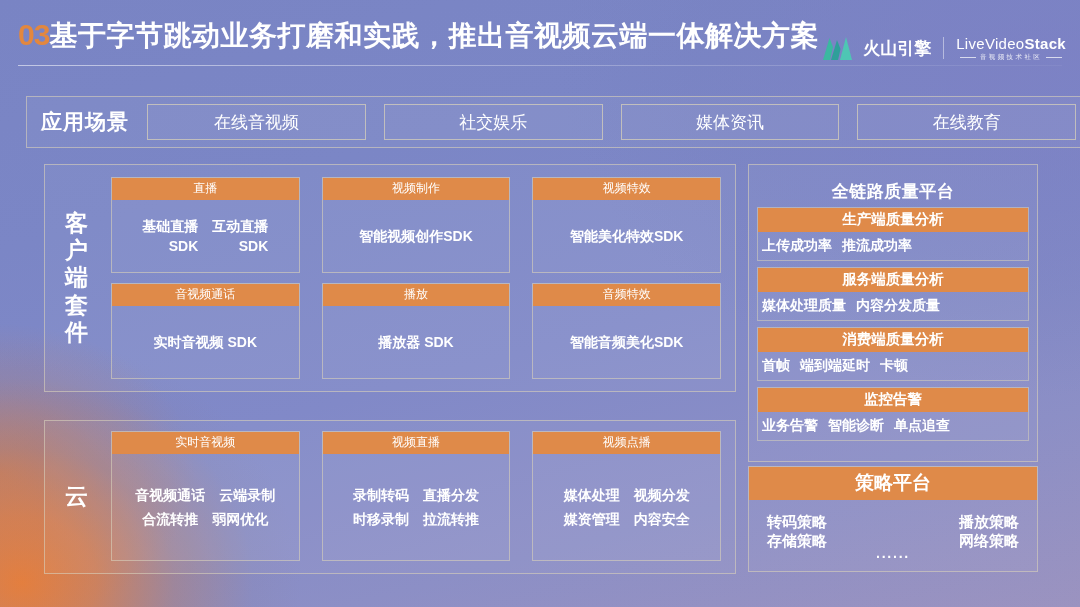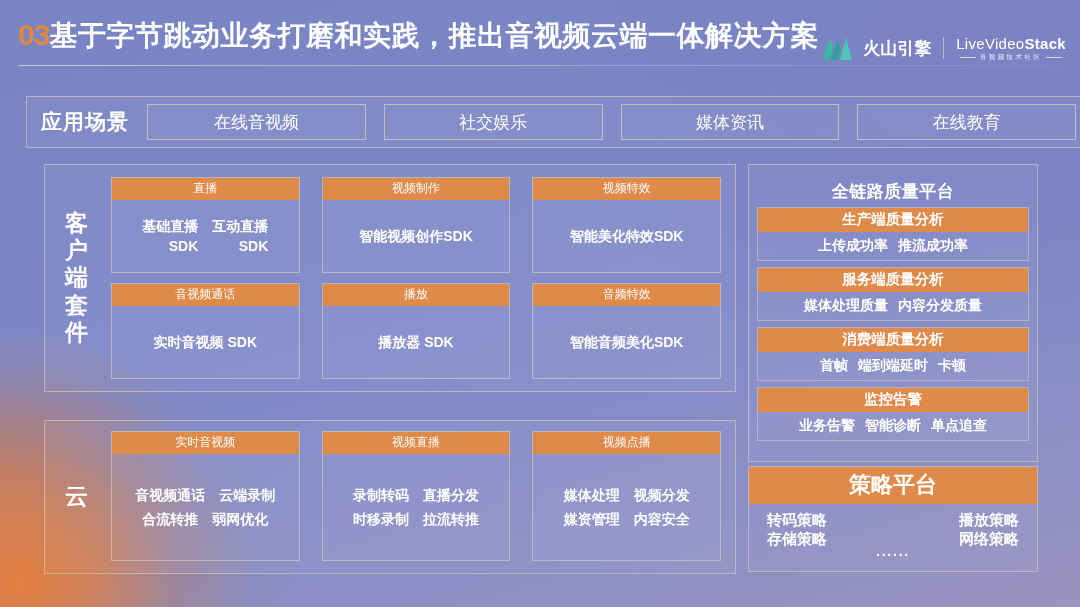--- a/index.html
+++ b/index.html
@@ -68,28 +68,28 @@
   #cloud{left:44px;top:420px;width:690px;height:152px;display:flex;align-items:stretch;}
   #cloud-grid{flex:1;display:grid;grid-template-columns:1fr 1fr 1fr;gap:0 22px;padding:10px 14px 12px 2px;box-sizing:border-box;}
 
   
   #quality{left:748px;top:164px;width:290px;height:298px;padding:14px 8px 8px;box-sizing:border-box;
            display:flex;flex-direction:column;}
   #quality-title{font-size:17px;font-weight:bold;color:#fff;text-align:center;margin:1px 0 4px;letter-spacing:.5px;}
   .q-block{display:flex;flex-direction:column;border:1px solid rgba(214,207,186,.55);margin-bottom:6px;background:rgba(255,255,255,.03);}
   .q-block:last-child{margin-bottom:0;}
   .q-head{background:#df8a49;color:#fff;text-align:center;font-size:14.5px;font-weight:bold;padding:2px 0 3px;}
-  .q-body{display:flex;align-items:center;justify-content:center;gap:10px;padding:5px 4px;flex-wrap:wrap;}
+  .q-body{display:flex;align-items:center;gap:10px;padding:5px 4px;flex-wrap:wrap;}
   .q-tag{font-size:14px;font-weight:bold;color:#fff;white-space:nowrap;}
 
   
   #strategy{left:748px;top:466px;width:290px;height:106px;padding:0;box-sizing:border-box;
             display:flex;flex-direction:column;}
-  #strategy-head{background:#df8a49;color:#fff;text-align:center;font-size:22px;font-weight:bold;padding:3px 0 4px;}
-  #strategy-body{flex:1;display:flex;flex-direction:column;justify-content:center;padding:4px 18px 6px;box-sizing:border-box;}
+  #strategy-head{background:#df8a49;color:#fff;text-align:center;font-size:19px;font-weight:bold;padding:3px 0 4px;}
+  #strategy-body{flex:1;display:flex;flex-direction:column;justify-content:flex-end;padding:4px 18px 6px;box-sizing:border-box;}
   .s-row{display:flex;justify-content:space-between;}
   .s-tag{font-size:15px;font-weight:bold;color:#fff;white-space:nowrap;}
   #strategy-ellipsis{text-align:center;color:#fff;font-size:14px;font-weight:bold;letter-spacing:1px;margin-top:-2px;}
 </style>
 </head>
 <body>
 
 <div id="stage">
   <div class="noise"></div>
 

